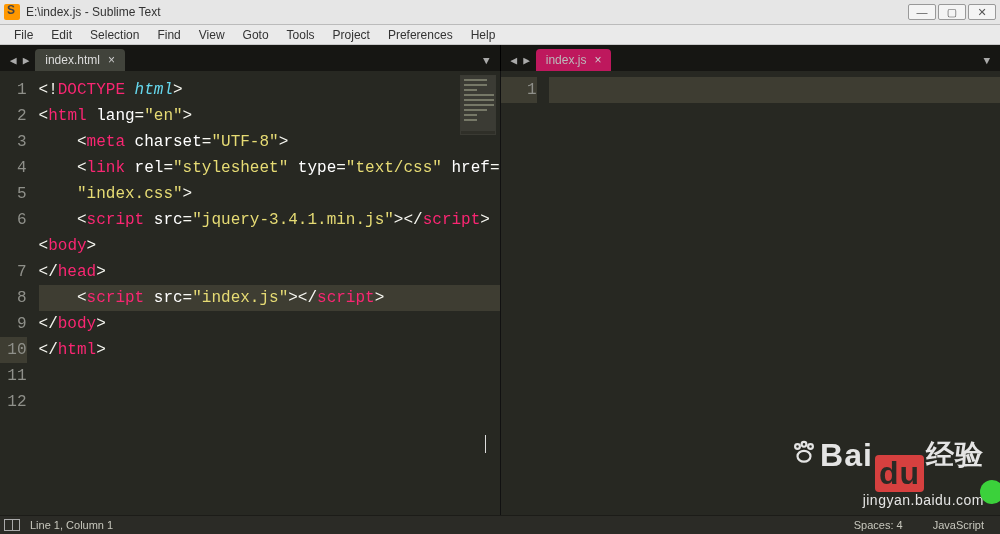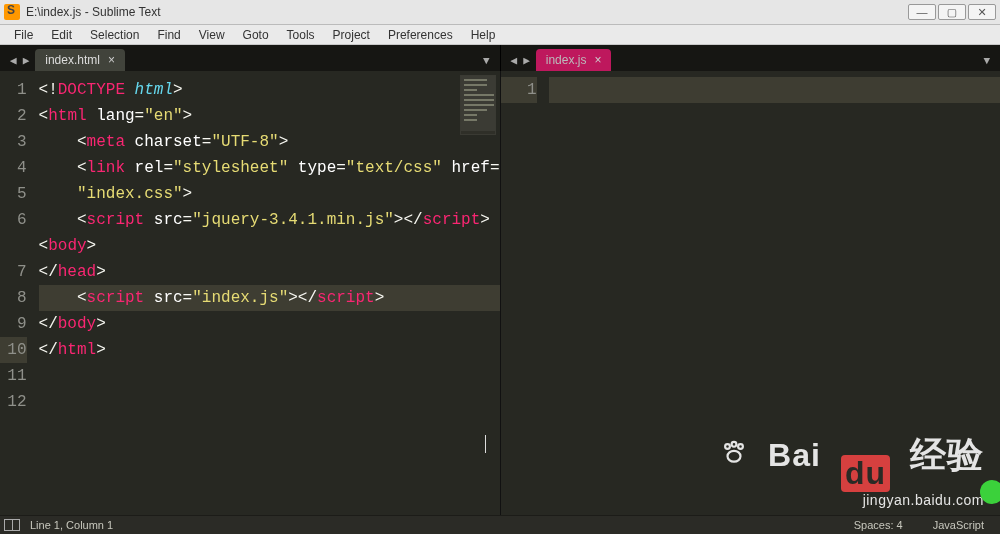--- a/index.html
+++ b/index.html
@@ -88,22 +88,22 @@
     font-family:"Segoe UI",Tahoma,sans-serif; font-size:11px;
     display:flex; align-items:center; padding:0 4px;
     border-top:1px solid #1c1c18;
   }
   .statusbar .st-icon { width:16px; height:12px; border:1px solid #aaa; margin-right:10px; position:relative; }
   .statusbar .st-icon::after{content:"";position:absolute;left:7px;top:0;bottom:0;width:1px;background:#aaa;}
   .statusbar .right { margin-left:auto; display:flex; gap:30px; padding-right:12px;text-align:center;}
 
   
   .watermark { position:absolute; right:16px; bottom:26px; text-align:right; color:#fff; opacity:.88; font-family:Arial,sans-serif; pointer-events:none; }
-  .watermark .big { font-size:32px; font-weight:bold; letter-spacing:1px; display:flex; align-items:center; justify-content:flex-end; gap:20px;}
-  .watermark .big .zh{ font-size:36px;}
+  .watermark .big { font-size:32px; font-weight:bold; letter-spacing:1px; display:flex; align-items:center; justify-content:flex-end; gap:2px;}
+  .watermark .big .zh{ font-size:28px;}
   .watermark .small { font-size:14px; letter-spacing:.5px;}
   .paw { display:inline-block; }
   .paw svg { width:28px; height:26px; fill:none; stroke:#fff; stroke-width:2; }
 
   .green-badge { position:absolute; right:-4px; bottom:30px; width:24px; height:24px; background:#3bd13b; border-radius:50%; color:#095; font-size:11px; display:flex; align-items:center; justify-content:center; font-weight:bold; overflow:hidden;}
 </style>
 </head>
 <body>
 
 <div class="titlebar">

